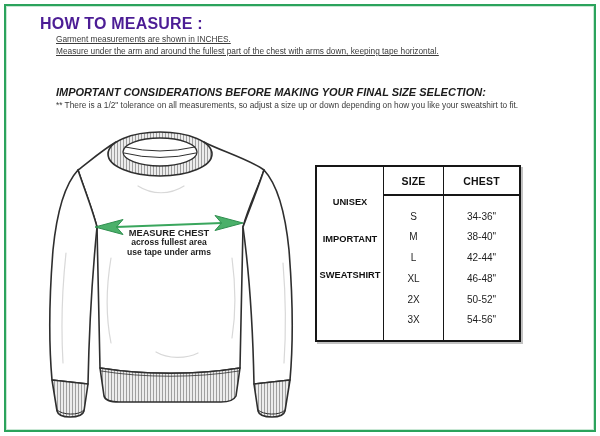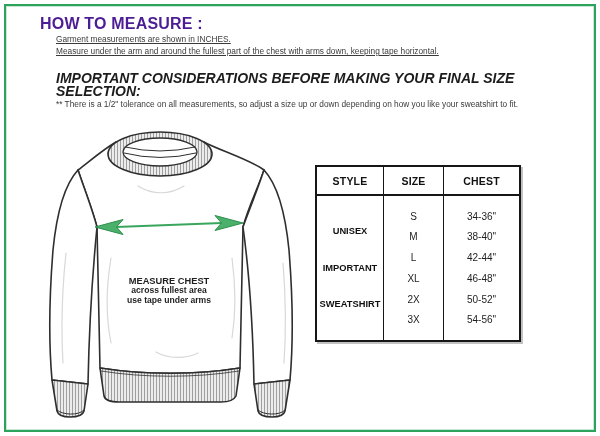--- a/index.html
+++ b/index.html
@@ -26,31 +26,31 @@
   .intro{
     position:absolute;left:56px;top:33px;width:530px;
     font-size:8.3px;line-height:12px;color:#3a3a3a;text-decoration:underline;
   }
   .intro p{margin:0;}
   .considerations{
     position:absolute;left:56px;top:70px;width:528px;
     font-size:8.3px;line-height:13px;color:#3a3a3a;
   }
   .cons-heading{
-    margin:2px 0 0 0;
+    margin:16px 0 0 0;
     font-style:italic;font-weight:bold;color:#1c1c1c;
-    font-size:14px;
+    font-size:11px;
   }
   .note{margin:0;}
   .illustration{
     position:absolute;left:36px;top:128px;width:266px;height:298px;
   }
   .measure-label{
     position:absolute;left:61px;top:100px;width:144px;
-    text-align:center;color:#1f1f1f;margin-top:48px;
+    text-align:center;color:#1f1f1f;
   }
   .measure-label .ml-title{font-size:9.3px;font-weight:bold;line-height:10px;}
   .measure-label .ml-sub{font-size:8.6px;font-weight:bold;line-height:9.5px;}
   .chart{
     position:absolute;left:315px;top:165px;
     display:flex;
     border:2px solid #161616;
     background:#fff;
     box-shadow:2px 2px 0 #c2c2c2;
     box-sizing:border-box;
@@ -149,21 +149,20 @@
   </svg>
   <div class="measure-label">
     <div class="ml-title">MEASURE CHEST</div>
     <div class="ml-sub">across fullest area</div>
     <div class="ml-sub">use tape under arms</div>
   </div>
 </div>
 
 <div class="chart">
   <div class="chart-col col-style">
-    <div class="chart-head">STYLE</div>
     <div class="chart-body style-cell">
       <div>UNISEX</div>
       <div>IMPORTANT</div>
       <div>SWEATSHIRT</div>
     </div>
   </div>
   <div class="chart-col col-size">
     <div class="chart-head">SIZE</div>
     <div class="chart-body">
       <div>S</div>

